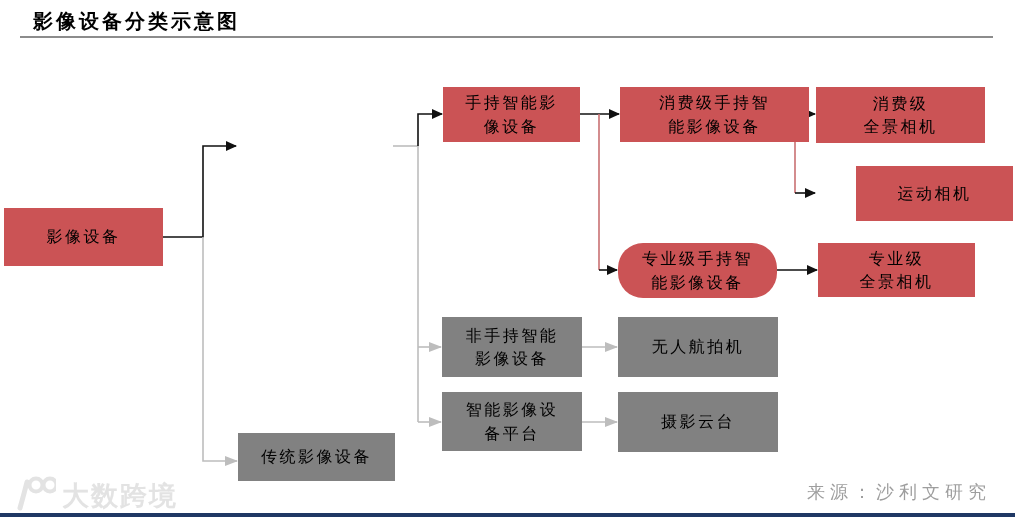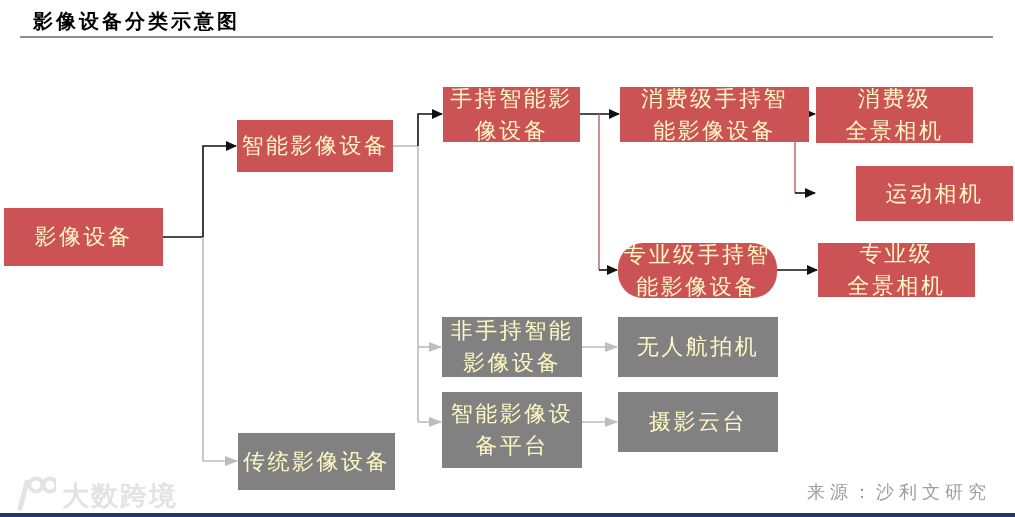--- a/index.html
+++ b/index.html
@@ -25,22 +25,22 @@
   }
   .connectors{position:absolute;left:0;top:0;}
   .ln{fill:none;stroke-width:1.6px;}
   .ln-b{stroke:var(--c-black);}
   .ln-g{stroke:var(--c-grayline);}
   .ln-r{stroke:var(--c-redline);}
   .ar-b{fill:var(--c-black);}
   .ar-g{fill:var(--c-grayline);}
   .node{
     position:absolute;display:flex;align-items:center;justify-content:center;
-    color:#fef9c3;font-family:"Liberation Serif",serif;
-    font-size:22px;line-height:1.45;letter-spacing:2.5px;
+    color:#000000;font-family:"Liberation Serif",serif;
+    font-size:16px;line-height:1.45;letter-spacing:2.5px;
     text-align:center;white-space:pre-line;box-sizing:border-box;
   }
   .red{background:var(--c-red);}
   .gray{background:var(--c-gray);}
   .watermark{
     position:absolute;left:10px;top:474px;display:flex;align-items:flex-end;gap:6px;
     color:#E3E3E3;
   }
   .watermark-text{
     font-size:27px;font-weight:700;letter-spacing:2px;
@@ -101,44 +101,43 @@
 
     <path class="ln ln-b" d="M777 270 H817" marker-end="url(#ab)"></path>
 
     <path class="ln ln-g" d="M582 347 H617" marker-end="url(#ag)"></path>
 
     <path class="ln ln-g" d="M582 422 H617" marker-end="url(#ag)"></path>
   </svg>
 
   <div class="node red" style="left:4px;top:208px;width:159px;height:58px;">影像设备</div>
 
-  <div class="node red" style="left:237px;top:120px;width:156px;height:52px;">智能影像设备</div>
 
-  <div class="node gray" style="left:238px;top:433px;width:157px;height:57px;">传统影像设备</div>
+  <div class="node gray" style="left:238px;top:433px;width:157px;height:48px;">传统影像设备</div>
 
   <div class="node red" style="left:443px;top:87px;width:137px;height:55px;">手持智能影
 像设备</div>
 
   <div class="node gray" style="left:442px;top:317px;width:140px;height:60px;">非手持智能
 影像设备</div>
 
-  <div class="node gray" style="left:442px;top:392px;width:140px;height:76px;">智能影像设
+  <div class="node gray" style="left:442px;top:392px;width:140px;height:59px;">智能影像设
 备平台</div>
 
   <div class="node red" style="left:620px;top:87px;width:189px;height:55px;">消费级手持智
 能影像设备</div>
 
   <div class="node red" style="left:618px;top:243px;width:159px;height:55px;border-radius:25px;">专业级手持智
 能影像设备</div>
 
   <div class="node gray" style="left:618px;top:317px;width:160px;height:60px;">无人航拍机</div>
 
   <div class="node gray" style="left:618px;top:392px;width:160px;height:60px;">摄影云台</div>
 
-  <div class="node red" style="left:816px;top:87px;width:157px;height:56px;">消费级
+  <div class="node red" style="left:816px;top:87px;width:169px;height:56px;">消费级
 全景相机</div>
 
   <div class="node red" style="left:856px;top:166px;width:157px;height:55px;">运动相机</div>
 
   <div class="node red" style="left:818px;top:243px;width:157px;height:54px;">专业级
 全景相机</div>
 
   <div class="watermark">
     <svg width="46" height="40" viewBox="0 0 46 40">
       <path d="M10 34 Q14 20 17 8" stroke="#E3E3E3" stroke-width="5" fill="none" stroke-linecap="round"></path>

